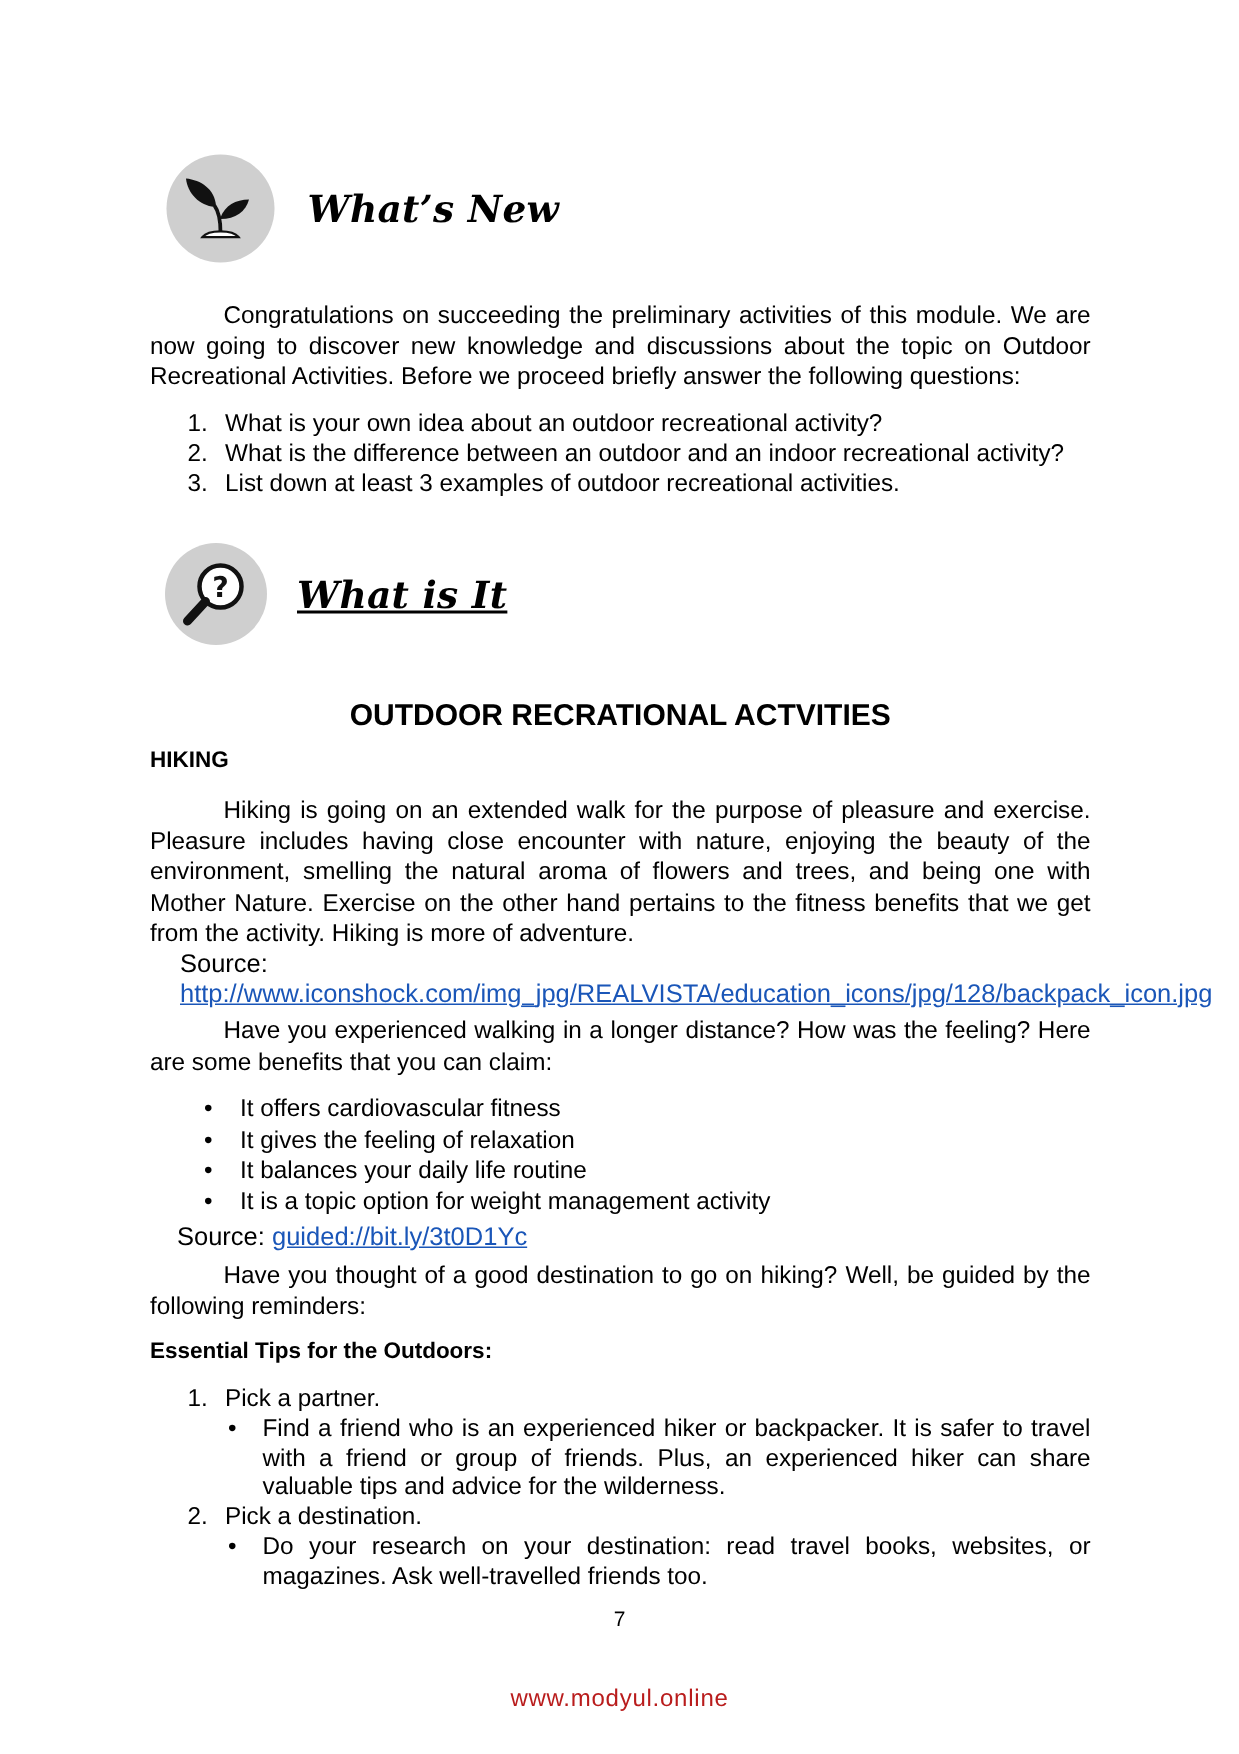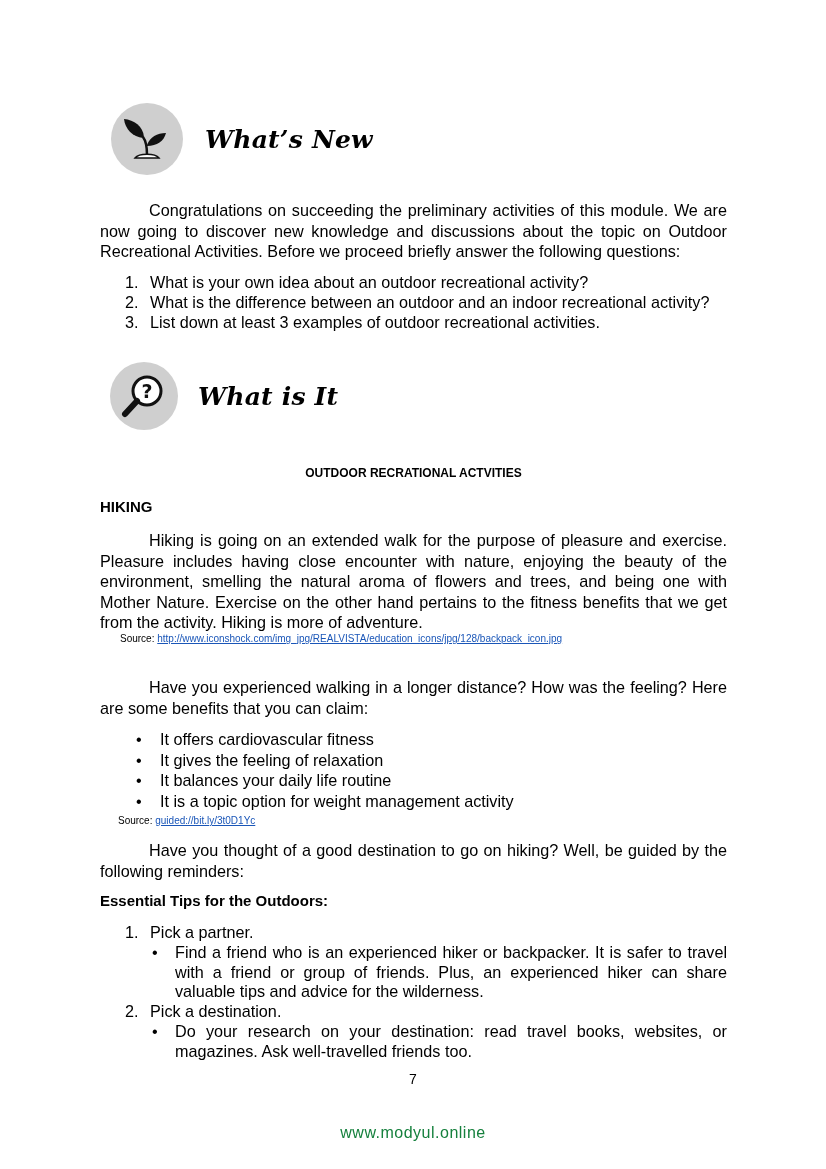--- a/index.html
+++ b/index.html
@@ -12,38 +12,38 @@
   .section-title { font-family: "DejaVu Serif", serif; font-weight: bold; font-style: italic;
                    font-size: 25px; margin-left: 22px; letter-spacing: 0.2px; }
   .para { position: absolute; left: 100px; width: 627px; font-size: 16.2px; line-height: 20.5px;
           text-align: justify; }
   .para .indent { display: inline-block; width: 49px; }
   .numlist { position: absolute; left: 100px; width: 640px; margin: 0; padding: 0; list-style: none;
              font-size: 16.2px; line-height: 20px; }
   .numlist li { position: relative; padding-left: 50px; }
   .numlist li .num { position: absolute; left: 25px; }
   .center-head { position: absolute; left: 100px; width: 627px; text-align: center;
-                 font-weight: bold; font-size: 12px; }
+                 font-weight: bold; font-size: 20px; }
   .bold-head { position: absolute; left: 100px; font-weight: bold; font-size: 15px; }
-  .source { position: absolute; font-size: 10px; color: #000; }
+  .source { position: absolute; font-size: 17px; color: #000; }
   .source a { color: #1a56b8; text-decoration: underline; }
   .bullets { position: absolute; left: 100px; width: 640px; margin: 0; padding: 0; list-style: none;
              font-size: 16.2px; line-height: 20.5px; }
   .bullets li { position: relative; padding-left: 60px; }
   .bullets li .dot { position: absolute; left: 36px; top: 0; }
   .tips { position: absolute; left: 100px; width: 627px; margin: 0; padding: 0; list-style: none;
           font-size: 16.2px; line-height: 19.8px; }
   .tips > li { position: relative; padding-left: 50px; }
   .tips > li .num { position: absolute; left: 25px; }
   .tips .sub { list-style: none; margin: 0; padding: 0; }
   .tips .sub li { position: relative; padding-left: 25px; text-align: justify; }
   .tips .sub li .dot { position: absolute; left: 2px; }
   .page-num { position: absolute; left: 0; width: 826px; top: 1071px; text-align: center; font-size: 14px; }
   .watermark { position: absolute; left: 0; width: 826px; top: 1124px; text-align: center;
-               font-size: 16px; color: #15803d; letter-spacing: 0.5px; }
+               font-size: 16px; color: #b91c1c; letter-spacing: 0.5px; }
 </style>
 </head>
 <body>
 
 <div class="page">
 
   <div class="section-head" style="left:111px; top:103px;">
     <div class="icon-circle">
       <svg width="56" height="56" viewBox="0 0 56 56">
         <path d="M28 44 C28 36 27 30 24 26" stroke="#111" stroke-width="2.5" fill="none"></path>
@@ -64,21 +64,21 @@
   </ul>
 
   <div class="section-head" style="left:110px; top:362px;">
     <div class="icon-circle" style="width:68px;height:68px;">
       <svg width="56" height="56" viewBox="0 0 56 56">
         <circle cx="31" cy="23" r="14" fill="#fff" stroke="#111" stroke-width="3"></circle>
         <text x="31" y="30" text-anchor="middle" font-family="DejaVu Sans, sans-serif" font-weight="bold" font-size="19" fill="#111">?</text>
         <line x1="21" y1="33" x2="9" y2="46" stroke="#111" stroke-width="6" stroke-linecap="round"></line>
       </svg>
     </div>
-    <div class="section-title" style="margin-left:20px;">What is It</div>
+    <div class="section-title" style="margin-left:20px;text-decoration:underline;">What is It</div>
   </div>
 
   <div class="center-head" style="top:466px;">OUTDOOR RECRATIONAL ACTVITIES</div>
 
   <div class="bold-head" style="top:498px;">HIKING</div>
   <div class="para" style="top:530px;"><span class="indent"></span><span>Hiking is going on an extended walk for the purpose of pleasure and exercise. Pleasure includes having close encounter with nature, enjoying the beauty of the environment, smelling the natural aroma of flowers and trees, and being one with Mother Nature. Exercise on the other hand pertains to the fitness benefits that we get from the activity. Hiking is more of adventure.</span></div>
   <div class="source" style="left:120px; top:633px;">
     <span>Source:</span>
     <a>http://www.iconshock.com/img_jpg/REALVISTA/education_icons/jpg/128/backpack_icon.jpg</a>
   </div>

